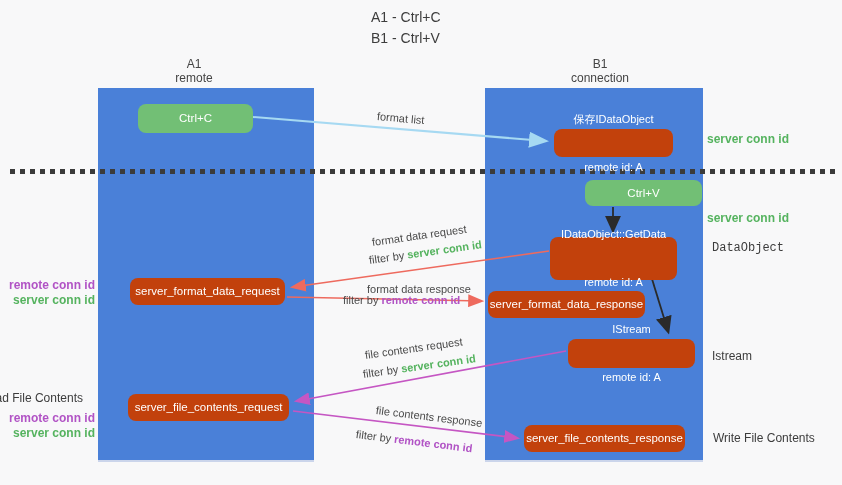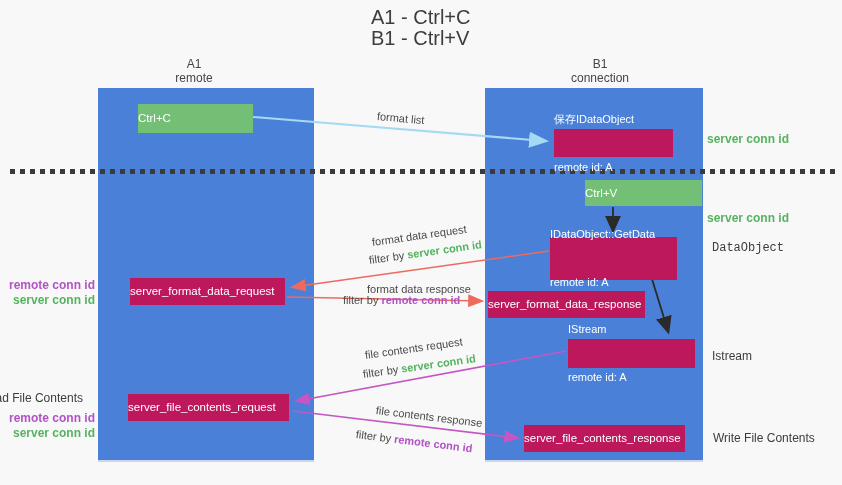--- a/index.html
+++ b/index.html
@@ -4,42 +4,42 @@
 <style>
   * { margin:0; padding:0; box-sizing:border-box; }
   body { background:#e9e9e9; }
   .canvas {
     position:relative; width:842px; height:485px;
     background:#f8f8f9; overflow:hidden;
     font-family:"Liberation Sans", sans-serif;
   }
   .title-block {
     position:absolute; left:371px; top:7px;
-    font-size:20px; line-height:21px; color:#3d3d3d;
+    font-size:14px; line-height:21px; color:#3d3d3d;
   }
   .col-header {
     position:absolute; width:120px; text-align:center;
     font-size:12px; line-height:14px; color:#454545;
   }
   .lifeline { position:absolute; top:88px; height:372px; background:#4a80d8; z-index:1;
     box-shadow:0 2px 0 rgba(120,150,210,0.35); }
   #lifeline-a1 { left:98px; width:216px; }
   #lifeline-b1 { left:485px; width:218px; }
   .dotted-line {
     position:absolute; left:10px; top:169px; width:828px; height:5px; z-index:5;
     background:repeating-linear-gradient(to right, #3b3b3b 0 5px, transparent 5px 10px);
   }
   svg.arrows { position:absolute; left:0; top:0; z-index:4; }
   .box {
     position:absolute; z-index:5; color:#fff; text-align:center;
-    display:flex; flex-direction:column; align-items:flex-start; justify-content:center;
-    font-size:11.5px; line-height:13px; white-space:nowrap;
+    display:flex; flex-direction:column; align-items:center; justify-content:center;
+    font-size:11.5px; line-height:13px; white-space:nowrap;border-radius:8px;
   }
   .green  { background:#72bf75; }
-  .orange { background:#be185d;gap:35px; }
+  .orange { background:#c2410c;gap:35px; }
   .arrow-label {
     position:absolute; z-index:6; font-size:11px; color:#4a4a4a; white-space:nowrap;
     transform-origin:left center;
   }
   .conn-green  { color:#55b35f; font-weight:bold; }
   .conn-purple { color:#b153c5; font-weight:bold; }
   .filter-prefix { margin-right:3px; }
   .side-label {
     position:absolute; z-index:6; font-size:12px; color:#3c3c3c; white-space:nowrap;
   }

